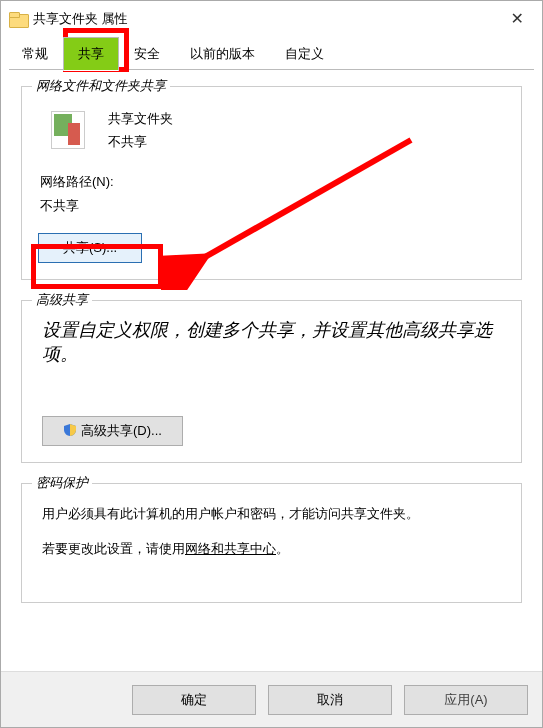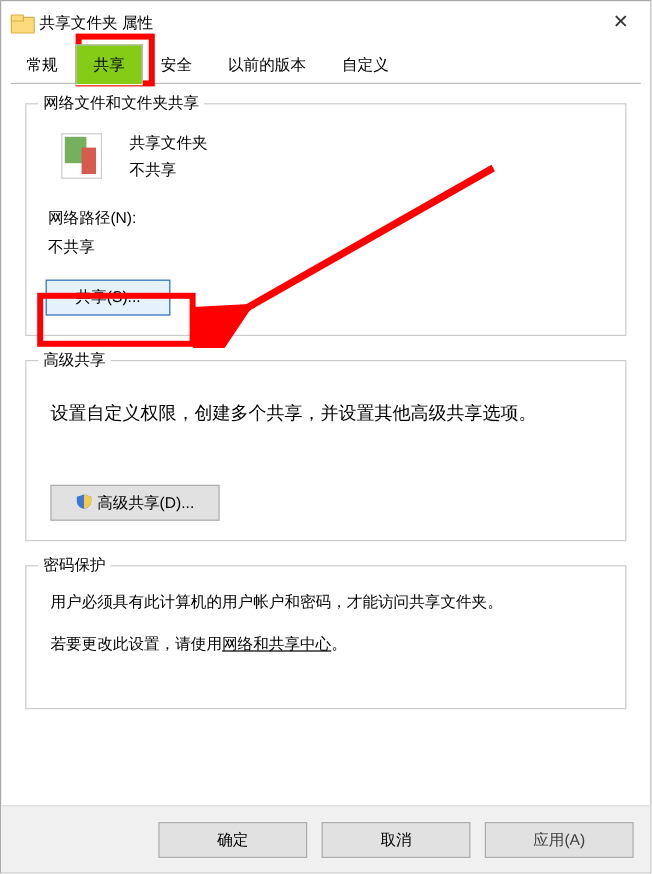--- a/index.html
+++ b/index.html
@@ -17,39 +17,39 @@
     .tabs { display:flex; padding: 0 6px; align-items: flex-start; }
     .tab { font-size:13px; color:#000; padding: 7px 14px; border:1px solid transparent; background:#fff; cursor:default; position:relative; top:1px; }
     .tab.active { border:1px solid #bbb; border-bottom:1px solid #fff; background:#84cc16; z-index:2; }
     .tab-underline { border-bottom:1px solid #bbb; position:absolute; left:8px; right:8px; bottom:0; }
 
     .tab-highlight-red { border:5px solid #ff0000; position:absolute; pointer-events:none; }
 
     .client { padding: 16px 20px 0 20px; position:relative; height: calc(728px - 35px - 32px - 58px); }
 
     .group { border:1px solid #ccc; margin-bottom: 20px; padding: 14px 16px 16px 16px; position:relative; }
-    .group-title { position:absolute; top:-10px; left:10px; background:#fff; padding:0 4px; font-size:13px; color:#000; }
+    .group-title { position:absolute; top:-10px; left:10px; background:#fff; padding:0 4px; font-size:13px; color:#000;font-style:italic; }
 
     .share-row { display:flex; align-items:flex-start; margin: 6px 0 16px 10px; }
     .share-thumb { width:42px; height:44px; position:relative; margin-right:18px; }
     .share-thumb .paper { position:absolute; left:3px; top:4px; width:34px; height:38px; background:#fff; border:1px solid #ccc; }
     .share-thumb .green { position:absolute; left:6px; top:7px; width:18px; height:22px; background:#75b05d; }
     .share-thumb .red { position:absolute; left:20px; top:16px; width:12px; height:22px; background:#d65b4f; }
     .share-row .lines { font-size:13px; line-height:1.8; }
 
     .path-block { font-size:13px; line-height:1.9; margin: 0 0 14px 2px; }
 
     .btn { display:inline-block; font-size:13px; padding: 5px 16px; background:#e1e1e1; border:1px solid #adadad; color:#000; }
     .btn.highlighted { background:#e5f1fb; border:1px solid #2a6fb2; }
     .share-btn-wrap { display:inline-block; }
 
     .shield { width:14px; height:14px; display:inline-block; vertical-align:-2px; margin-right:4px; position:relative; }
     .shield svg { width:14px; height:14px; display:block; }
 
-    .adv-desc { font-size:15px; margin:20px 0 50px 4px; }
+    .adv-desc { font-size:18px; margin:3px 0 50px 4px;font-style:italic; }
     .adv-btn { padding:5px 20px; }
     .adv-btn-wrap { text-align:center; }
 
     .pw-desc { font-size:13px; line-height:1.8; margin:4px 0 10px 4px; }
     .pw-link-line { font-size:13px; margin:14px 0 4px 4px; }
     .pw-link { color:#000000; text-decoration:underline; }
 
     .footer { position:absolute; bottom:0; left:0; right:0; height:56px; background:#f0f0f0; border-top:1px solid #ddd; display:flex; justify-content:flex-end; align-items:center; padding-right:14px; gap:12px; }
     .footer .btn { padding:5px 0; width:124px; text-align:center; }
     .footer .btn.disabled { color:#404040; }

